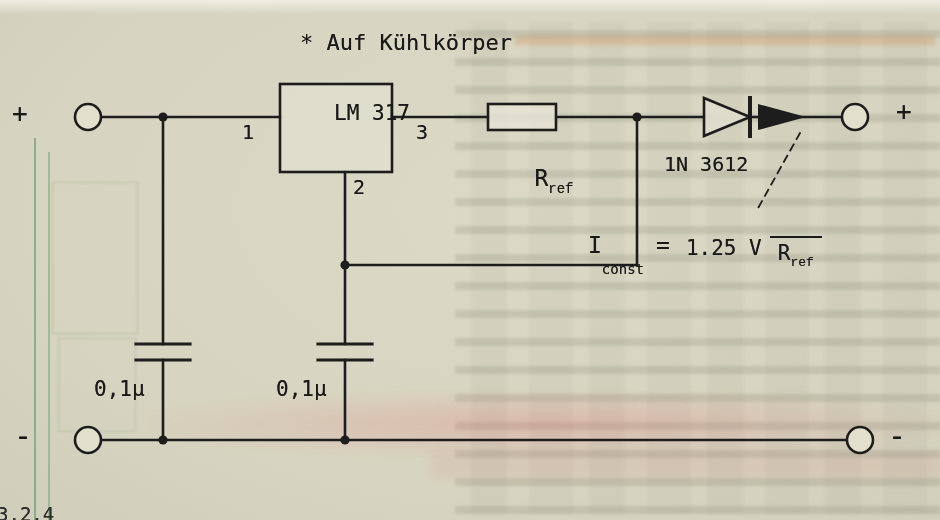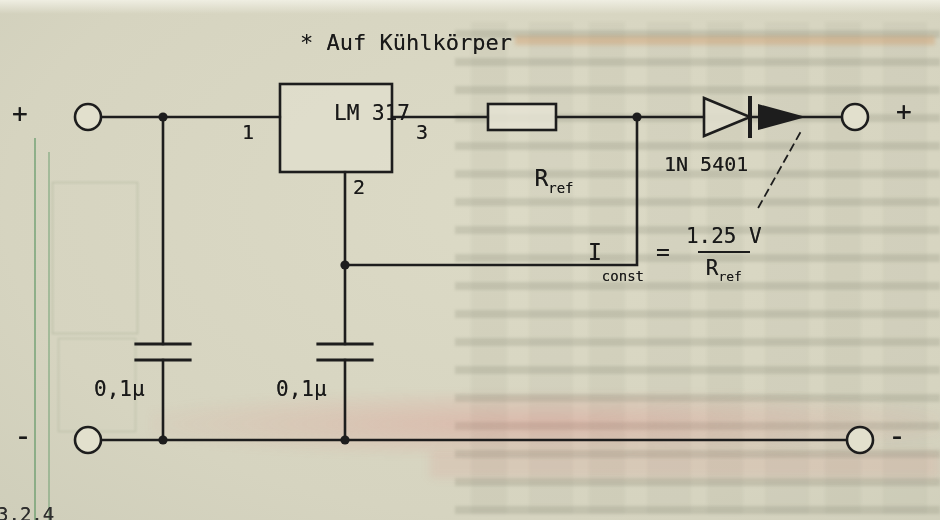--- a/index.html
+++ b/index.html
@@ -51,31 +51,31 @@
   .note{left:300px;top:30px;font-size:22px;}
   .t-plus-l{left:12px;top:98px;font-size:26px;}
   .t-plus-r{left:896px;top:96px;font-size:26px;}
   .t-min-l{left:14px;top:418px;font-size:30px;}
   .t-min-r{left:888px;top:418px;font-size:30px;}
   .pin1{left:242px;top:120px;font-size:20px;}
   .pin3{left:416px;top:120px;font-size:20px;}
   .pin2{left:353px;top:175px;font-size:20px;}
   .ic-label{left:280px;top:101px;width:112px;text-align:center;font-size:21px;margin-left:36px;}
   .rref{left:479px;top:139px;font-size:23px;}
-  .sub{font-size:14px;position:relative;top:7px;}
+  .sub{font-size:14px;position:relative;top:7px;font-family:Liberation Mono, monospace;}
   .diode-label{left:664px;top:152px;font-size:20px;}
   .cap1{left:94px;top:377px;font-size:21px;}
   .cap2{left:276px;top:377px;font-size:21px;}
   .section{left:-3px;top:503px;font-size:19px;color:#2e2e2e;}
   
   .formula{position:absolute;left:588px;top:224px;display:flex;align-items:center;color:#191919;text-shadow:0 0 .5px rgba(20,20,20,.6);}
   .formula .sym{font-size:23px;}
   .formula .ssub{font-size:14px;position:relative;top:24px;margin-right:4px;}
   .formula .eq{font-size:23px;margin:0 8px;}
-  .frac{display:inline-flex;flex-direction:column;align-items:center;}
+  .frac{display:inline-flex;margin-top:12px;}
   .frac .num{font-size:21px;padding:0 8px 3px 8px;}
   .frac .den{border-top:2.5px solid #1b1b1b;padding:3px 8px 0 8px;font-size:21px;}
   .frac .den .sub{top:6px;font-size:13px;}
 </style>
 </head>
 <body>
 
 <div class="scan">
 
   <div class="bleed"></div>
@@ -140,21 +140,21 @@
 
   <div class="lbl pin1">1</div>
   <div class="lbl pin3">3</div>
   <div class="lbl pin2">2</div>
   <div class="lbl ic-label">LM 317</div>
 
   <div class="lbl rref">
     <span>R</span><span class="sub">ref</span>
   </div>
 
-  <div class="lbl diode-label">1N 5401</div>
+  <div class="lbl diode-label">1N 3612</div>
 
   <div class="lbl cap1">0,1µ</div>
   <div class="lbl cap2">0,1µ</div>
 
   <div class="formula">
     <span class="sym">I</span>
       <span class="ssub">const</span>
     <span class="eq">=</span>
     <span class="frac">
       <span class="num">1.25 V</span>

